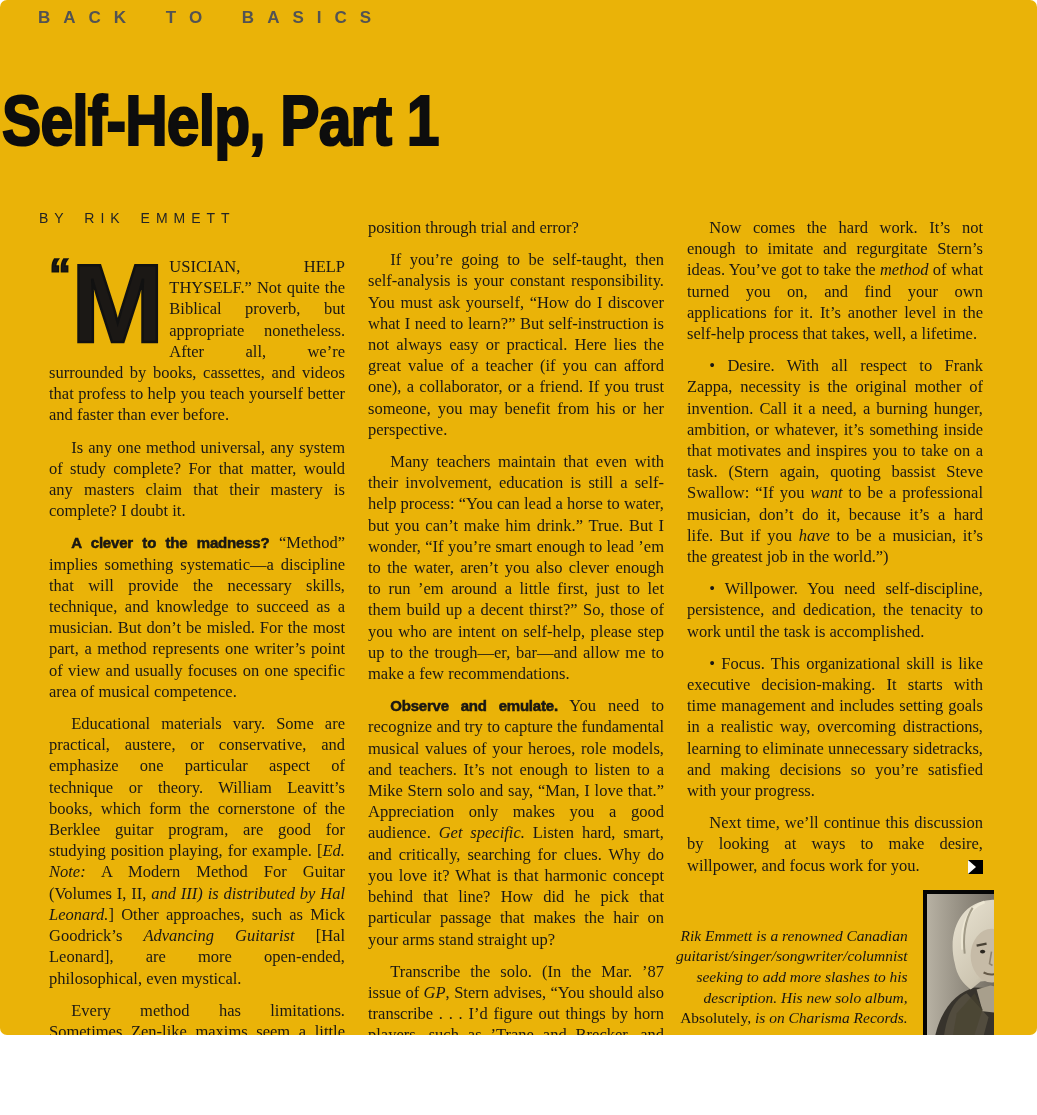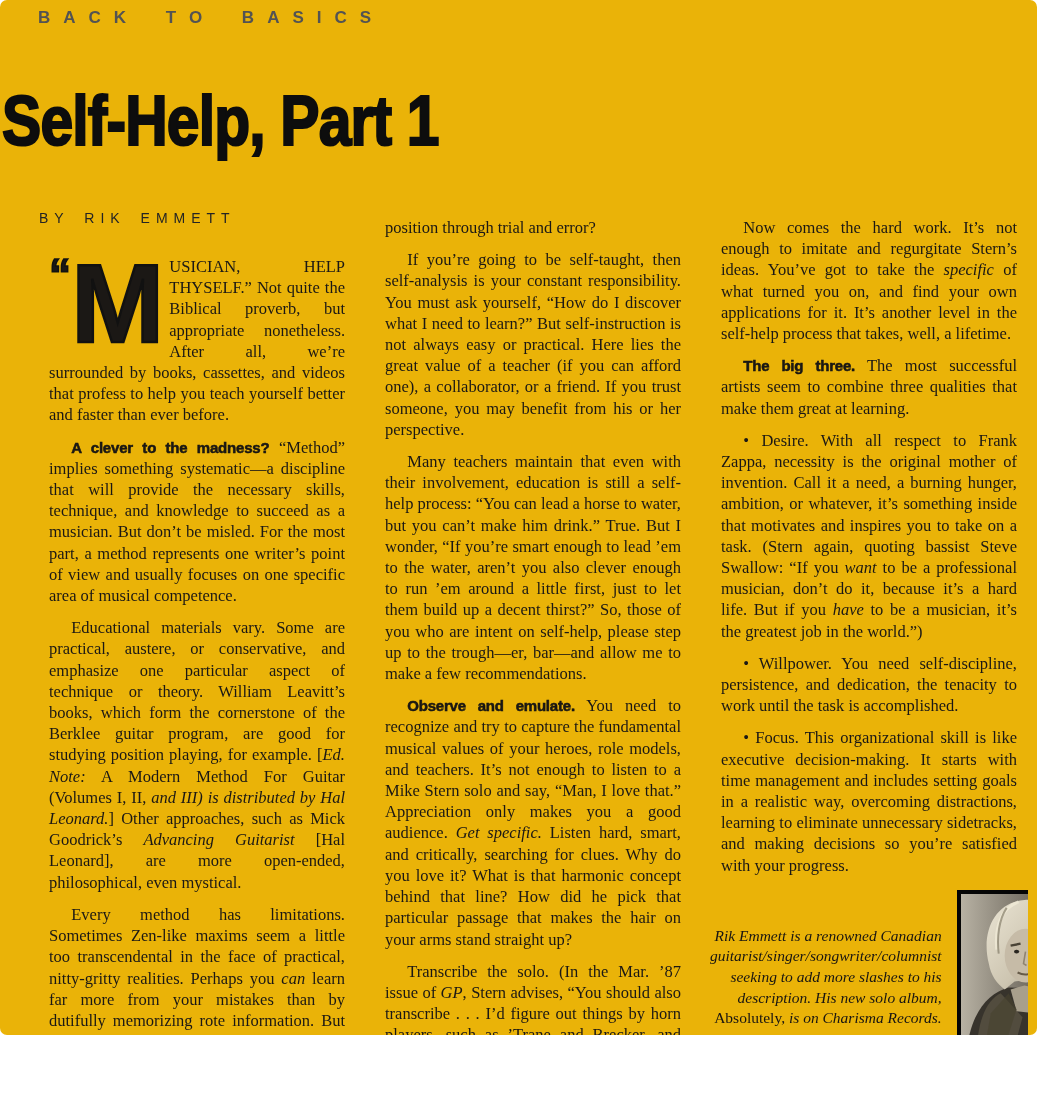--- a/index.html
+++ b/index.html
@@ -16,21 +16,21 @@
   }
   .title{
     position:absolute; left:2px; top:86px;
     font-family:"Liberation Sans", sans-serif;
     font-weight:700; font-size:70px; line-height:1; letter-spacing:-1px;
     color:#0d0d0d; -webkit-text-stroke:2.2px #0d0d0d;
     transform:scaleX(.84); transform-origin:left top; white-space:nowrap;
   }
   .columns{
     position:absolute; left:38px; top:206px; width:991px; height:909px;
-    display:flex; gap:18px;
+    display:flex; gap:1px;
   }
   .col{width:318px; overflow:hidden;}
   .byline{
     font-family:"Liberation Sans", sans-serif;
     font-weight:400; font-size:14px; letter-spacing:6px; word-spacing:5px;
     color:#242424; margin:4px 0 30px 1px; white-space:nowrap;
   }
   .para{
     margin:11px; font-size:16.5px; line-height:21.2px;
     text-align:justify; text-indent:1.35em;
@@ -90,41 +90,44 @@
   <h1 class="title" style="margin:0;">Self-Help, Part 1</h1>
 
   <div class="columns">
     <div class="col">
       <div class="byline">BY RIK EMMETT</div>
       <div class="col-body">
           <p class="para dc"><span class="dropcap-wrap">
               <span class="dc-quote">“</span>
               <span class="dc-letter">M</span>
             </span>USICIAN, HELP THYSELF.” Not quite the Biblical proverb, but appropriate nonetheless. After all, we’re surrounded by books, cassettes, and videos that profess to help you teach yourself better and faster than ever before.</p>
+          <p class="para">Is any one method universal, any system of study complete? For that matter, would any masters claim that their mastery is complete? I doubt it.</p>
           <p class="para"><b class="lead">A clever to the madness?</b> “Method” implies something systematic—a discipline that will provide the necessary skills, technique, and knowledge to succeed as a musician. But don’t be misled. For the most part, a method represents one writer’s point of view and usually focuses on one specific area of musical competence.</p>
           <p class="para">Educational materials vary. Some are practical, austere, or conservative, and emphasize one particular aspect of technique or theory. William Leavitt’s books, which form the cornerstone of the Berklee guitar program, are good for studying position playing, for example. [<i>Ed. Note:</i> A Modern Method For Guitar (Volumes I, II, <i>and III) is distributed by Hal Leonard.</i>] Other approaches, such as Mick Goodrick’s <i>Advancing Guitarist</i> [Hal Leonard], are more open-ended, philosophical, even mystical.</p>
           <p class="para">Every method has limitations. Sometimes Zen-like maxims seem a little too transcendental in the face of practical, nitty-gritty realities. Perhaps you <i>can</i> learn far more from your mistakes than by dutifully memorizing rote information. But will you always recognize when you’re mistaken? How can the typical beginner ever learn to sight-read two-octave modal exercises in</p>
         </div>
     </div>
     <div class="col">
       <div class="col-body">
           <p class="para noindent">position through trial and error?</p>
           <p class="para">If you’re going to be self-taught, then self-analysis is your constant responsibility. You must ask yourself, “How do I discover what I need to learn?” But self-instruction is not always easy or practical. Here lies the great value of a teacher (if you can afford one), a collaborator, or a friend. If you trust someone, you may benefit from his or her perspective.</p>
           <p class="para">Many teachers maintain that even with their involvement, education is still a self-help process: “You can lead a horse to water, but you can’t make him drink.” True. But I wonder, “If you’re smart enough to lead ’em to the water, aren’t you also clever enough to run ’em around a little first, just to let them build up a decent thirst?” So, those of you who are intent on self-help, please step up to the trough—er, bar—and allow me to make a few recommendations.</p>
           <p class="para"><b class="lead">Observe and emulate.</b> You need to recognize and try to capture the fundamental musical values of your heroes, role models, and teachers. It’s not enough to listen to a Mike Stern solo and say, “Man, I love that.” Appreciation only makes you a good audience. <i>Get specific.</i> Listen hard, smart, and critically, searching for clues. Why do you love it? What is that harmonic concept behind that line? How did he pick that particular passage that makes the hair on your arms stand straight up?</p>
           <p class="para">Transcribe the solo. (In the Mar. ’87 issue of <i>GP</i>, Stern advises, “You should also transcribe . . . I’d figure out things by horn players, such as ’Trane and Brecker, and pianists such as McCoy Tyner.”) If you don’t know how to transcribe, get someone to teach you, and then get down and <i>do it.</i> [<i>Ed. Note: See Mastering The Subtle Art Of Transcription by Jesse Gress, Mar. ’91.</i>] Lis-</p>
         </div>
     </div>
     <div class="col">
       <div class="col-body">
-          <p class="para">Now comes the hard work. It’s not enough to imitate and regurgitate Stern’s ideas. You’ve got to take the <i>specific</i> of what turned you on, and find your own applications for it. It’s another level in the self-help process that takes, well, a lifetime.</p>
-          <p class="para"><b class="lead">The big three.</b> The most successful artists seem to combine three qualities that make them great at learning.</p>
+          <p class="para">Now comes the hard work. It’s not enough to imitate and regurgitate Stern’s ideas. You’ve got to take the <i>method</i> of what turned you on, and find your own applications for it. It’s another level in the self-help process that takes, well, a lifetime.</p>
           <p class="para">• Desire. With all respect to Frank Zappa, necessity is the original mother of invention. Call it a need, a burning hunger, ambition, or whatever, it’s something inside that motivates and inspires you to take on a task. (Stern again, quoting bassist Steve Swallow: “If you <i>want</i> to be a professional musician, don’t do it, because it’s a hard life. But if you <i>have</i> to be a musician, it’s the greatest job in the world.”)</p>
           <p class="para">• Willpower. You need self-discipline, persistence, and dedication, the tenacity to work until the task is accomplished.</p>
           <p class="para">• Focus. This organizational skill is like executive decision-making. It starts with time management and includes setting goals in a realistic way, overcoming distractions, learning to eliminate unnecessary sidetracks, and making decisions so you’re satisfied with your progress.</p>
+          <p class="para">Next time, we’ll continue this discussion by looking at ways to make desire, willpower, and focus work for you.<span class="end-mark">
+              <span class="end-mark-notch"></span>
+            </span></p>
         </div>
       <div class="bio-row">
         <div class="bio"><i>Rik Emmett is a renowned Canadian guitarist/singer/songwriter/columnist seeking to add more slashes to his description. His new solo album, </i><span class="roman">Absolutely,</span><i> is on Charisma Records.</i></div>
         <div class="photo-frame">
           <svg viewBox="0 0 134 154" preserveAspectRatio="none">
             <defs>
               <linearGradient id="pbg" x1="0" y1="0" x2="1" y2="0">
                 <stop offset="0" stop-color="#b7b1a3"></stop>
                 <stop offset="0.55" stop-color="#6e685d"></stop>
                 <stop offset="1" stop-color="#262320"></stop>

